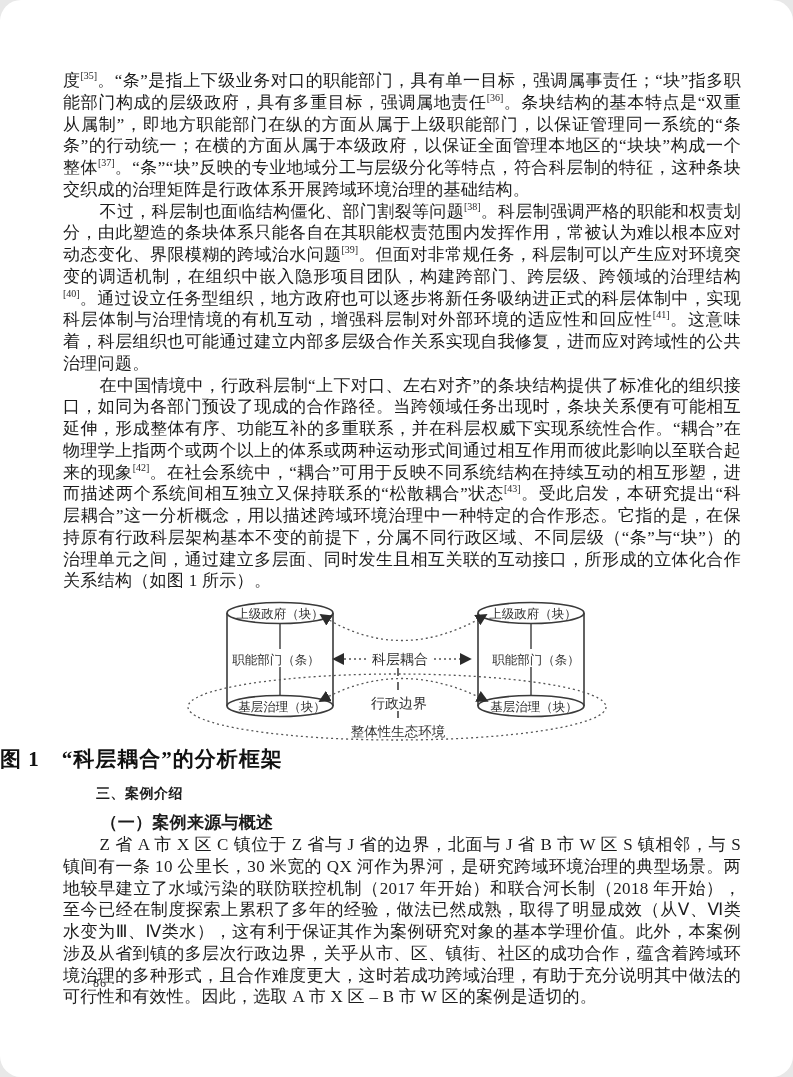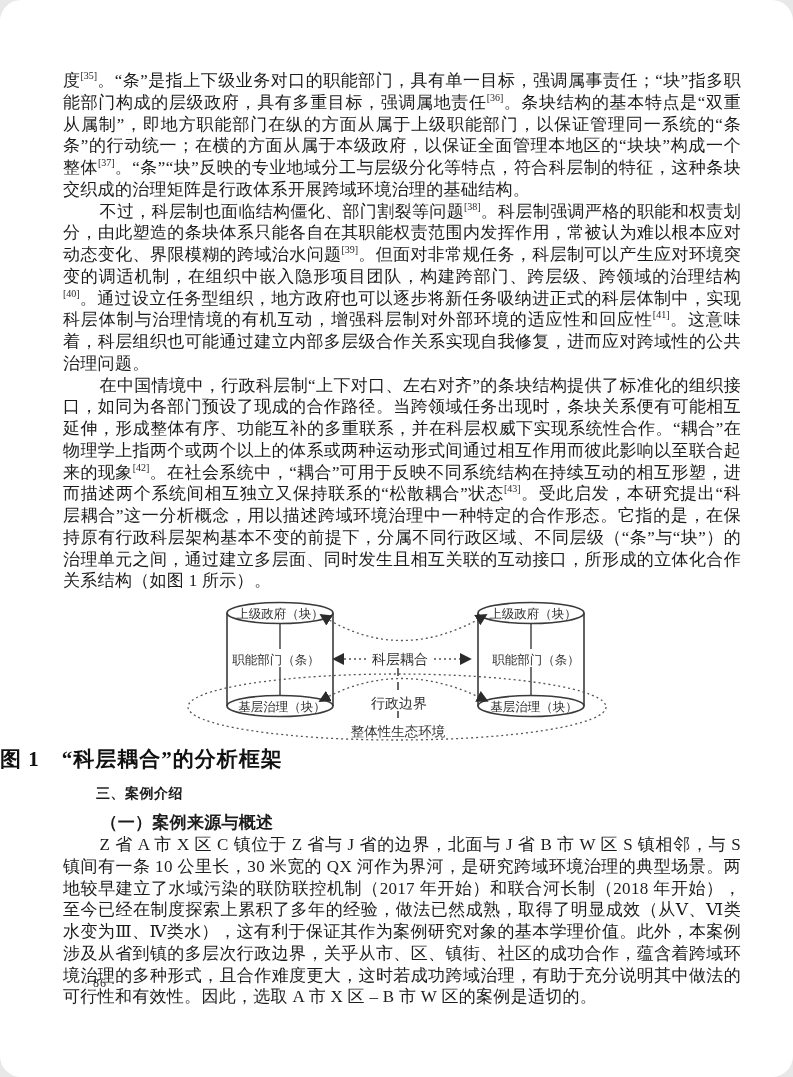--- a/index.html
+++ b/index.html
@@ -22,21 +22,21 @@
   .upper { top: 70px; }
   .lower { top: 783px; }
   p.para {
     margin: 0;
     font-size: 17px;
     line-height: 21.75px;
     text-align: justify;
     text-justify: inter-ideograph;
     letter-spacing: 0.3px;
   }
-  p.para.indent { text-indent: 2.15em; }
+  p.para.indent { text-indent: 2.15em; font-family: Liberation Serif, serif; }
   p.para sup {
     font-size: 10px;
     line-height: 0;
     vertical-align: super;
     letter-spacing: 0;
   }
   .heading {
     margin: 0;
     font-size: 14px;
     font-weight: bold;

